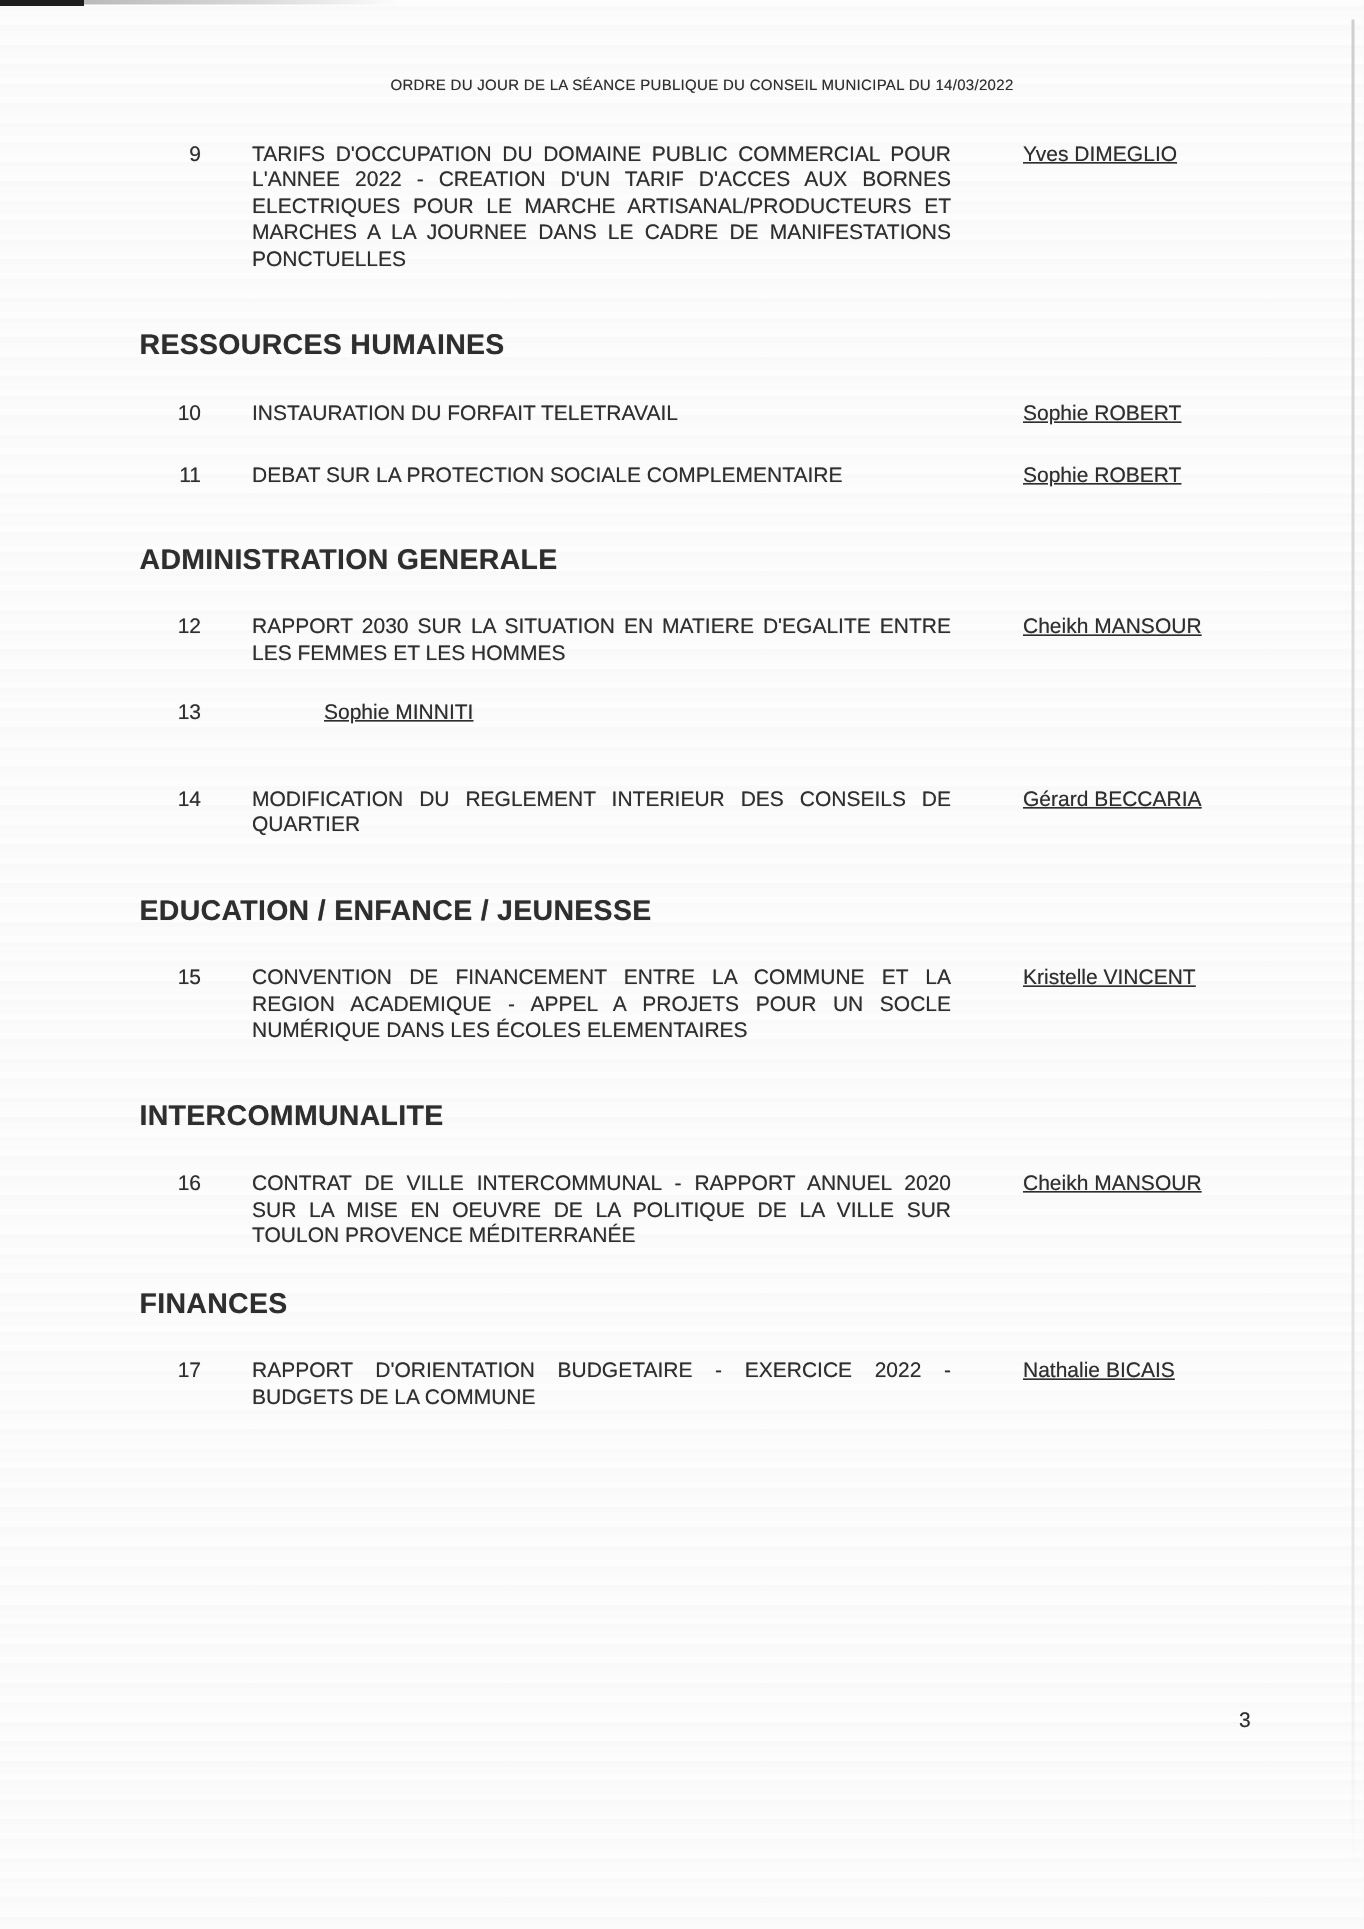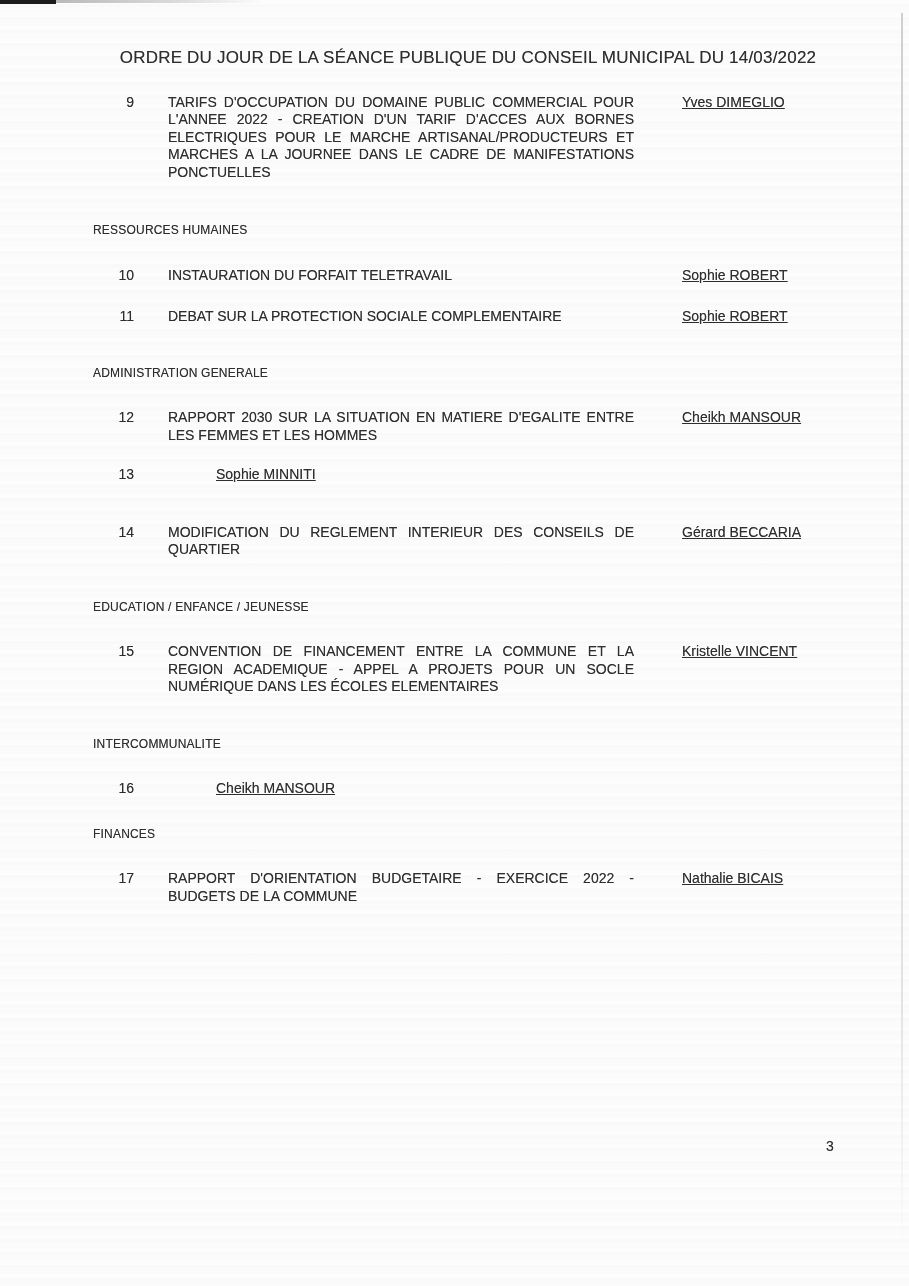--- a/index.html
+++ b/index.html
@@ -41,34 +41,34 @@
     width: 210px; height: 3px;
     background: linear-gradient(90deg, #b9b9b9, #d9d9d9 55%, rgba(220,220,220,0));
   }
   .artifact-right-line {
     position: absolute; left: 901px; top: 13px;
     width: 2px; height: 1235px;
     background: linear-gradient(180deg, #cfcfcf, #dedede 40%, #e3e3e3 80%, rgba(230,230,230,0));
   }
   .doc-title {
     margin: 0;
-    font-size: 17px;
+    font-size: 10px;
     font-weight: normal;
     text-align: center;
     position: relative;
     left: 11px;
     letter-spacing: 0.2px;
     white-space: nowrap;
   }
   .lead-item { margin-top: 41px; }
   .section { margin: 0; }
   .section-heading {
     margin: 0;
-    font-size: 12px;
-    font-weight: normal;
+    font-size: 19px;
+    font-weight: bold;
     letter-spacing: 0.2px;
   }
   .sec-rh    { margin-top: 41px; }
   .sec-ag    { margin-top: 39px; }
   .sec-vq    { margin-top: 40px; }
   .sec-edu   { margin-top: 40px; }
   .sec-inter { margin-top: 40px; }
   .sec-fin   { margin-top: 28px; }
   .item {
     display: flex;
@@ -160,20 +160,21 @@
       <div class="item-number">15</div>
       <div class="item-title">CONVENTION DE FINANCEMENT ENTRE LA COMMUNE ET LA REGION ACADEMIQUE - APPEL A PROJETS POUR UN SOCLE NUMÉRIQUE DANS LES ÉCOLES ELEMENTAIRES</div>
       <div class="item-presenter">Kristelle VINCENT</div>
     </div>
   </div>
 
   <div class="section sec-inter">
     <h2 class="section-heading">INTERCOMMUNALITE</h2>
     <div class="item">
       <div class="item-number">16</div>
+      <div class="item-title">CONTRAT DE VILLE INTERCOMMUNAL - RAPPORT ANNUEL 2020 SUR LA MISE EN OEUVRE DE LA POLITIQUE DE LA VILLE SUR TOULON PROVENCE MÉDITERRANÉE</div>
       <div class="item-presenter">Cheikh MANSOUR</div>
     </div>
   </div>
 
   <div class="section sec-fin">
     <h2 class="section-heading">FINANCES</h2>
     <div class="item">
       <div class="item-number">17</div>
       <div class="item-title">RAPPORT D'ORIENTATION BUDGETAIRE - EXERCICE 2022 - BUDGETS DE LA COMMUNE</div>
       <div class="item-presenter">Nathalie BICAIS</div>

